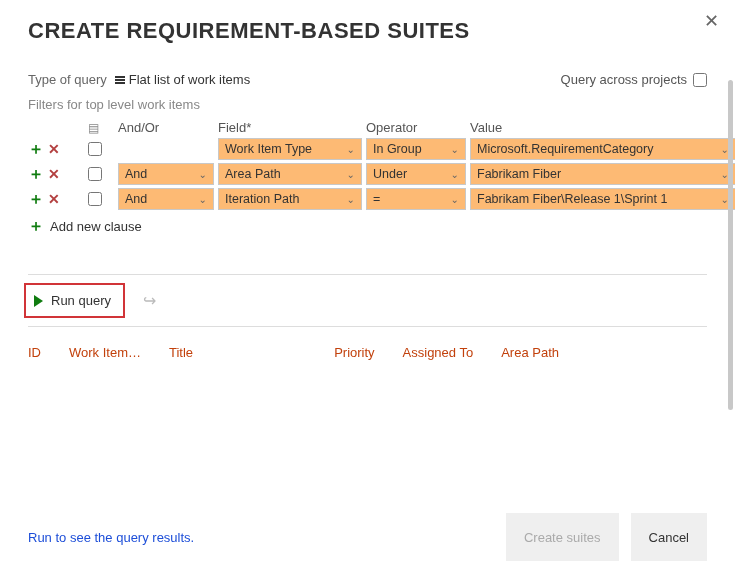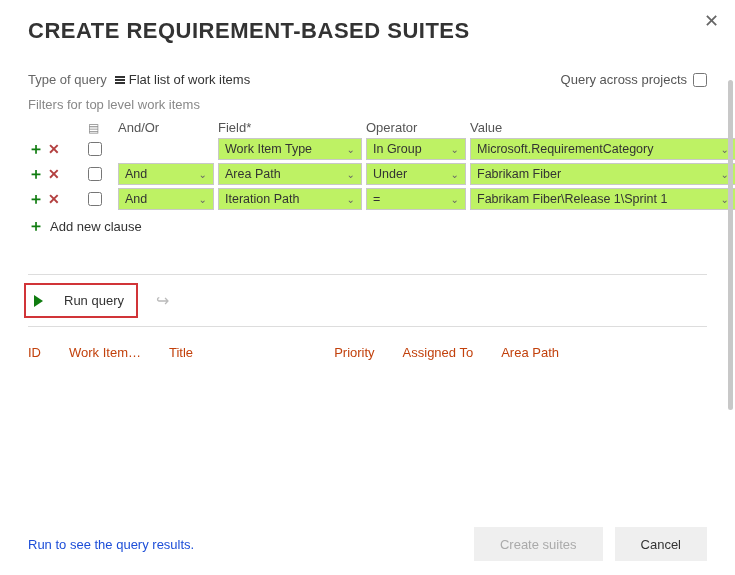--- a/index.html
+++ b/index.html
@@ -73,21 +73,21 @@
     .row-actions { display: flex; gap: 4px; align-items: center; }
     .plus { color: #107c10; font-size: 16px; font-weight: bold; cursor: pointer; line-height: 1; }
     .xdel { color: #b34040; font-size: 14px; font-weight: bold; cursor: pointer; line-height: 1; }
     .cb { width: 14px; height: 14px; }
 
     .dd {
       display: flex;
       align-items: center;
       justify-content: space-between;
       border: 1px solid #c8c8c8;
-      background: #bef264;
+      background: #fdba74;
       height: 22px;
       padding: 0 6px;
       font-size: 12.5px;
       color: #333;
       cursor: pointer;
       white-space: nowrap;
       overflow: hidden;
     }
     .dd .chev {
       font-size: 10px;
@@ -112,21 +112,21 @@
       padding: 8px 0;
       display: flex;
       align-items: center;
       gap: 18px;
     }
     .run-highlight {
       border: 2.5px solid #d13438;
       padding: 8px 12px 8px 8px;
       display: flex;
       align-items: center;
-      gap: 21px;
+      gap: 8px;
       margin-left: -4px;
     }
     .play-tri {
       width: 0; height: 0;
       border-top: 6px solid transparent;
       border-bottom: 6px solid transparent;
       border-left: 9px solid #107c10;
     }
     .fwd-arrow { color: #bbb; font-size: 16px; }
 
@@ -141,22 +141,22 @@
     .spacer { flex: 1; }
 
     .footer {
       display: flex;
       align-items: center;
       gap: 12px;
       padding-top: 10px;
     }
     .footer-msg { color: #1d4ed8; font-size: 13px; flex: 1; }
     .btn {
-      height: 34px;
-      padding: 0 26px;
+      height: 48px;
+      padding: 0 18px;
       border: none;
       background: #efefef;
       color: #333;
       font-size: 13px;
       cursor: pointer;
     }
     .btn.primary { color: #aaa; cursor: default; }
 
     .vscroll {
       position: absolute;

